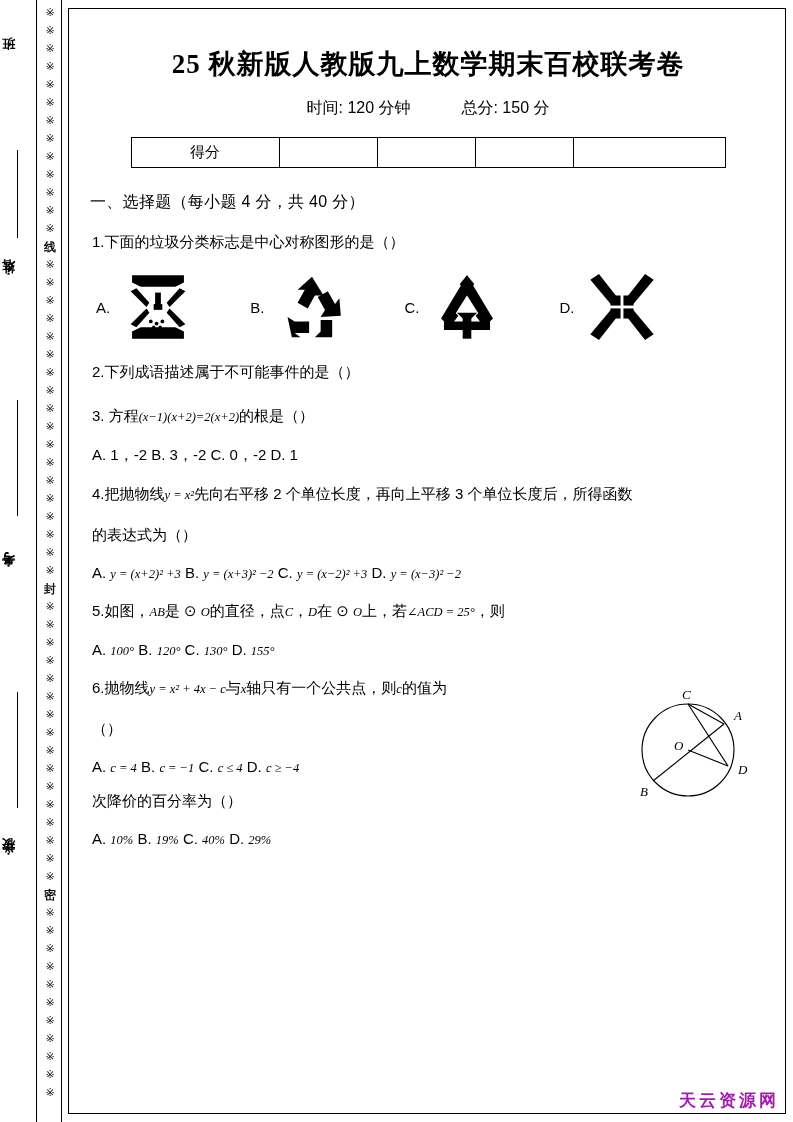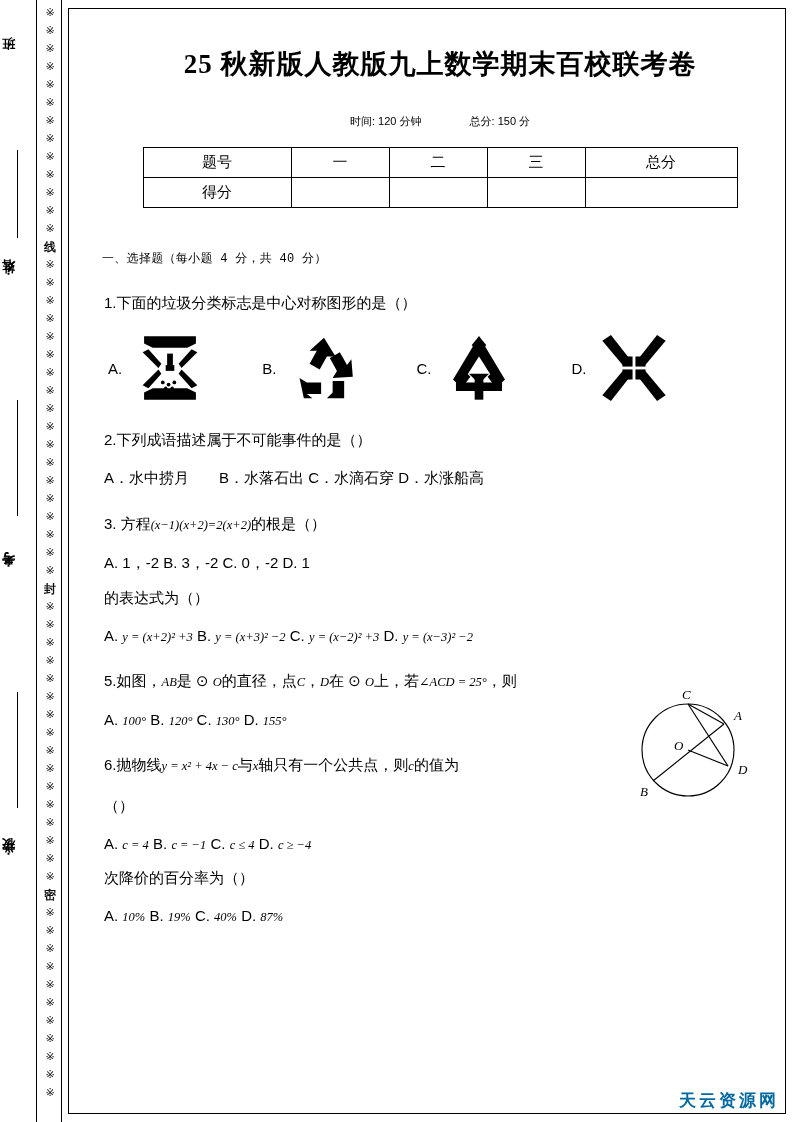--- a/index.html
+++ b/index.html
@@ -80,38 +80,38 @@
   .page-frame {
     position: absolute;
     left: 68px; top: 8px;
     width: 718px; height: 1106px;
     border: 1.3px solid #000;
   }
 
   
   .content {
     position: absolute;
-    left: 100px; top: 8px;
+    left: 88px; top: 8px;
     width: 680px;
     padding: 0;
   }
 
   .title {
     text-align: center;
     font-family: "Liberation Serif", "DejaVu Serif", serif;
     font-size: 27px;
     font-weight: bold;
     letter-spacing: 1px;
     margin-top: 38px;
   }
   .subinfo {
     text-align: center;
     font-family: "Liberation Sans", "DejaVu Sans", sans-serif;
-    font-size: 11px;
-    margin-top: 32px;
+    font-size: 16px;
+    margin-top: 16px;
   }
   .subinfo .gap { display: inline-block; width: 42px; }
 
   .score-table {
     border-collapse: collapse;
     margin: 18px auto 0 auto;
     width: 594px;
     table-layout: fixed;
   }
   .score-table td {
@@ -120,31 +120,31 @@
     text-align: center;
     vertical-align: middle;
     font-family: "Liberation Sans", "DejaVu Sans", sans-serif;
     font-size: 15px;
   }
   .score-table .c0 { width: 148px; }
   .score-table .c1, .score-table .c2, .score-table .c3 { width: 98px; }
   .score-table .c4 { width: 152px; }
 
   .section-head {
-    font-family: Liberation Mono, monospace;
-    font-size: 12px;
-    margin: 42px 0 0 2px;
+    font-family: Liberation Sans, sans-serif;
+    font-size: 16px;
+    margin: 24px 0 0 2px;
     letter-spacing: 0.3px;
   }
 
   .q {
     font-family: "Liberation Sans", "DejaVu Sans", sans-serif;
     font-size: 15px;
     line-height: 30px;
-    margin-top: 21px;
+    margin-top: 14px;
     margin-left: 4px;
     position: relative;
   }
   .q-line { margin-top: 10px; }
   .opts {
     font-family: "Liberation Sans", "DejaVu Sans", sans-serif;
     font-size: 15px;
     margin-top: 14px;
     margin-left: 4px;
   }
@@ -183,21 +183,21 @@
     width: 160px; height: 122px;
   }
 
   .watermark {
     position: absolute;
     right: 14px; bottom: 10px;
     font-family: "Liberation Sans", "DejaVu Sans", sans-serif;
     font-size: 17px;
     font-weight: bold;
     letter-spacing: 3px;
-    color: #0369a1;
+    color: #a21caf;
   }
   .sp20 { width: 20px; }
   .sp28 { width: 28px; }
   .sp40 { width: 40px; }
   .sp56 { width: 56px; }
   .sp70 { width: 70px; }
 </style>
 </head>
 <body>
 
@@ -290,27 +290,20 @@
   <div class="title">25 秋新版人教版九上数学期末百校联考卷</div>
 
   <div class="subinfo">
     <span>时间: 120 分钟</span>
     <span class="gap"></span>
     <span>总分: 150 分</span>
   </div>
 
   <table class="score-table">
     <tbody>
-        <tr>
-      <td class="c0">题号</td>
-      <td class="c1">一</td>
-      <td class="c2">二</td>
-      <td class="c3">三</td>
-      <td class="c4">总分</td>
-    </tr>
     <tr>
       <td class="c0">得分</td>
       <td class="c1"></td>
       <td class="c2"></td>
       <td class="c3"></td>
       <td class="c4"></td>
     </tr>
   </tbody>
     </table>
 
@@ -394,33 +387,35 @@
             <path d="M52 52 h14 v14 h-14 z"></path>
           </g>
         </svg>
       </span>
     </div>
   </div>
 
   <div class="q">
     <span>2.</span><span>下列成语描述属于不可能事件的是（</span><span class="sp70"></span><span>）</span>
   </div>
-  <div class="opts">A．水中捞月　　B．水落石出 C．水滴石穿 D．水涨船高</div>
 
   <div class="q">
     <span>3.</span>
     <span>方程</span><span class="m">(x−1)(x+2)=2(x+2)</span><span>的根是（</span><span class="sp40"></span><span>）</span>
   </div>
   <div class="opts">
     <span class="o">A. 1，-2</span><span class="sp70"></span>
     <span class="o">B. 3，-2</span><span class="sp56"></span>
     <span class="o">C. 0，-2</span><span class="sp70"></span>
     <span class="o">D. 1</span>
   </div>
 
+  <div class="q">
+    <span>4.</span><span>把抛物线</span><span class="m">y = x²</span><span>先向右平移 2 个单位长度，再向上平移 3 个单位长度后，所得函数</span>
+  </div>
   <div class="q q-line">
     <span>的表达式为（</span><span class="sp56"></span><span>）</span>
   </div>
   <div class="opts">
     <span class="o">
       <span>A.</span>
       <span class="m">y = (x+2)² +3</span>
     </span><span class="sp28"></span>
     <span class="o">
       <span>B.</span>
@@ -494,21 +489,21 @@
     <span class="o">
       <span>B.</span>
       <span class="m">19%</span>
     </span><span class="sp40"></span>
     <span class="o">
       <span>C.</span>
       <span class="m">40%</span>
     </span><span class="sp40"></span>
     <span class="o">
       <span>D.</span>
-      <span class="m">87%</span>
+      <span class="m">29%</span>
     </span>
   </div>
 
 </div>
 
 <div class="fig-circle">
   <svg viewBox="0 0 160 122" width="160" height="122">
     <g fill="none" stroke="#000" stroke-width="1.15">
       <circle cx="76" cy="62" r="46"></circle>
       <line x1="41" y1="93" x2="112" y2="36"></line>

